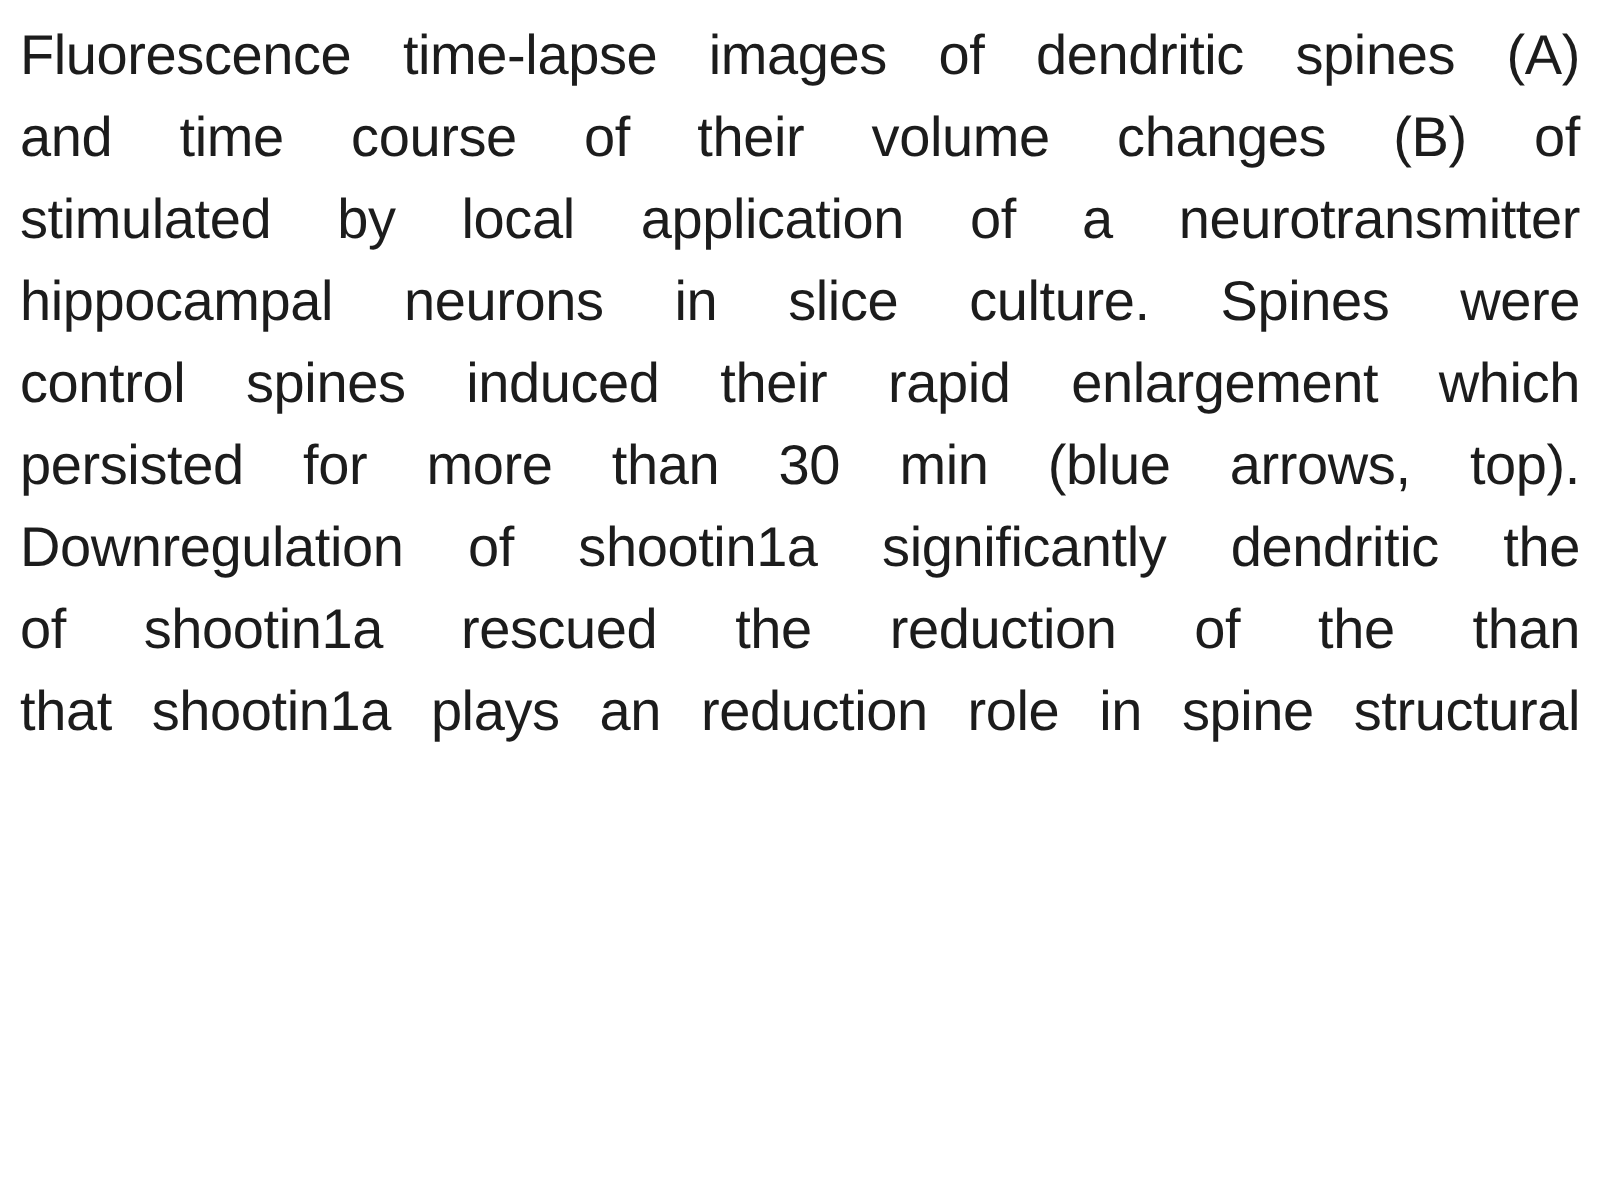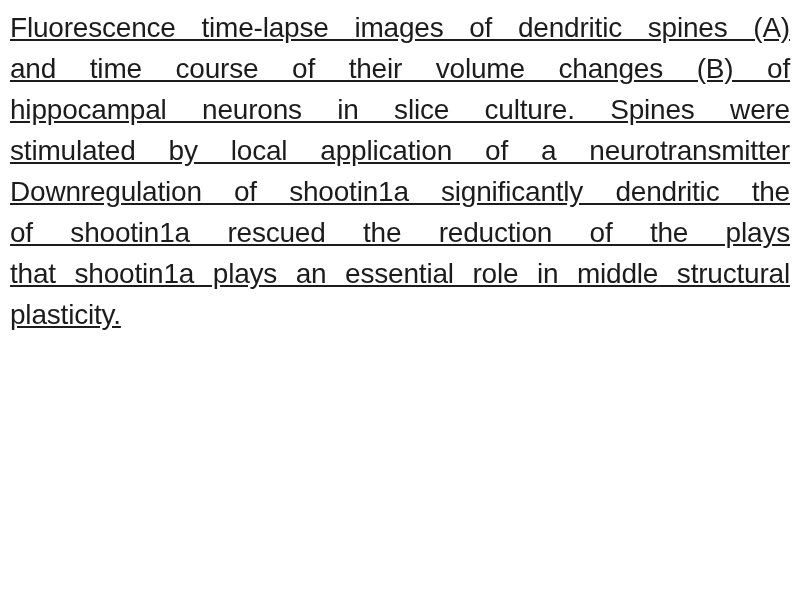--- a/index.html
+++ b/index.html
@@ -19,31 +19,31 @@
     font-family: "Liberation Sans", sans-serif;
     font-size: 28px;
     line-height: 41px;
     color: #1c1c1c;
     letter-spacing: -0.2px;
   }
   .caption-line {
     text-align: justify;
     text-align-last: justify;
     white-space: normal;
-    text-decoration: underline;
   }
   .caption-line.last {
     text-align-last: left;
   }
 </style>
 </head>
 <body>
 
 <div class="caption">
   <div class="caption-line">Fluorescence time-lapse images of dendritic spines (A)</div>
   <div class="caption-line">and time course of their volume changes (B) of</div>
+  <div class="caption-line">stimulated by local application of a neurotransmitter</div>
   <div class="caption-line">hippocampal neurons in slice culture. Spines were</div>
-  <div class="caption-line">stimulated by local application of a neurotransmitter</div>
+  <div class="caption-line">control spines induced their rapid enlargement which</div>
+  <div class="caption-line">persisted for more than 30 min (blue arrows, top).</div>
   <div class="caption-line">Downregulation of shootin1a significantly dendritic the</div>
-  <div class="caption-line">of shootin1a rescued the reduction of the plays</div>
-  <div class="caption-line">that shootin1a plays an essential role in middle structural</div>
-  <div class="caption-line last">plasticity.</div>
+  <div class="caption-line">of shootin1a rescued the reduction of the than</div>
+  <div class="caption-line">that shootin1a plays an reduction role in spine structural</div>
 </div>
 
 </body></html>

